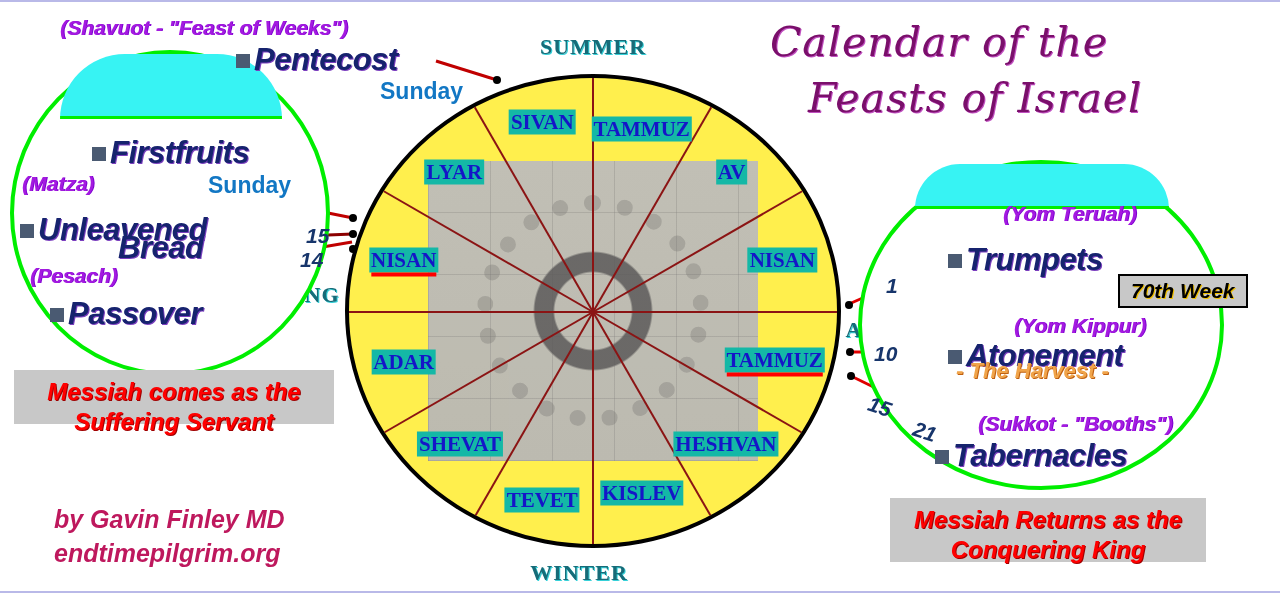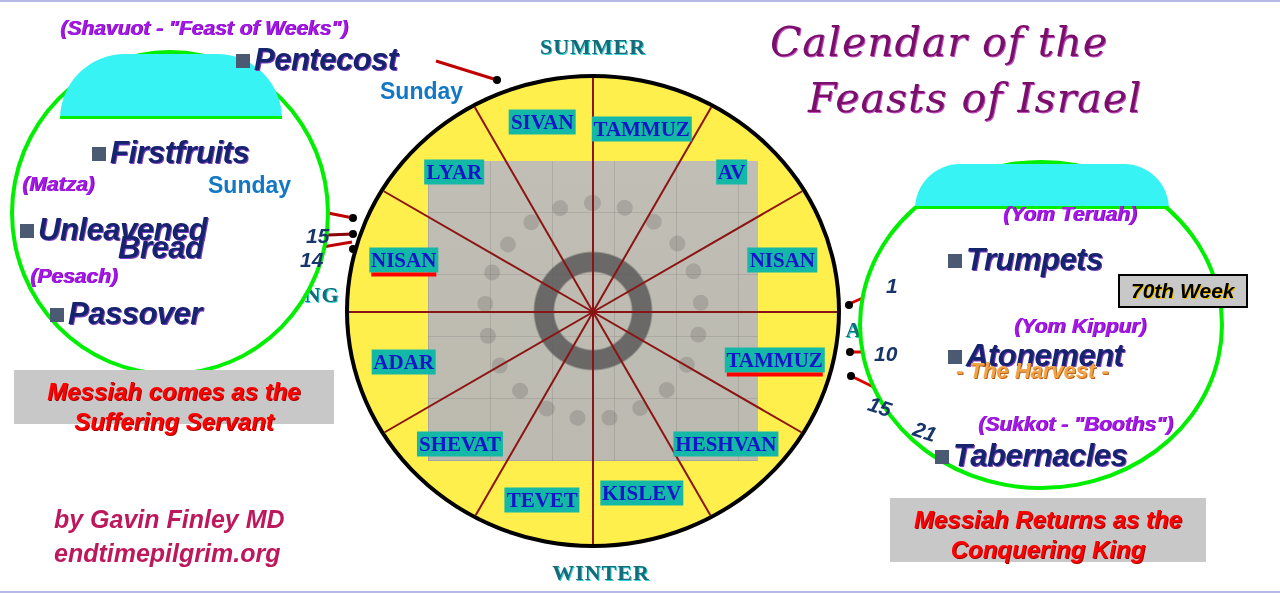--- a/index.html
+++ b/index.html
@@ -162,21 +162,21 @@
       <div class="month" style="left: 782.321px; top: 258.271px;">NISAN</div>
       <div class="month hl" style="left: 774.594px; top: 357.658px;">TAMMUZ</div>
       <div class="month" style="left: 725.936px; top: 441.936px;">HESHVAN</div>
       <div class="month" style="left: 641.658px; top: 490.594px;">KISLEV</div>
       <div class="month" style="left: 542.271px; top: 498.321px;">TEVET</div>
       <div class="month" style="left: 460.064px; top: 441.936px;">SHEVAT</div>
       <div class="month" style="left: 403.679px; top: 359.729px;">ADAR</div>
     </div>
   <div id="seasonlabels">
       <div class="season" style="left: 593px; top: 45px;">SUMMER</div>
-      <div class="season" style="left: 601px; top: 571px;">WINTER</div>
+      <div class="season" style="left: 579px; top: 571px;">WINTER</div>
       <div class="season" style="left: 295px; top: 293px;">SPRING</div>
       <div class="season" style="left: 898px; top: 328px;">AUTUMN</div>
     </div>
 
   <svg id="overlay" viewBox="0 0 1280 593">
 
     <line x1="436" y1="59" x2="497" y2="78" stroke="#c00000" stroke-width="3"></line>
     <line x1="288" y1="203" x2="353" y2="216" stroke="#c00000" stroke-width="3"></line>
     <line x1="248" y1="233" x2="305" y2="233" stroke="#8b0000" stroke-width="3"></line>
     <line x1="328" y1="233" x2="353" y2="232" stroke="#8b0000" stroke-width="3"></line>

